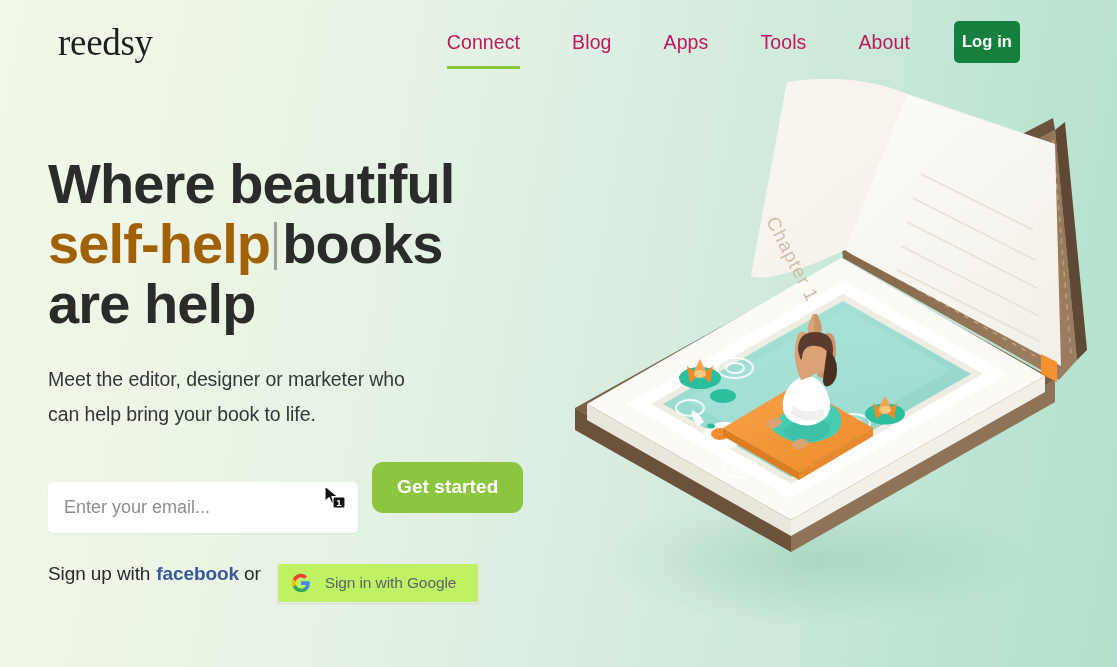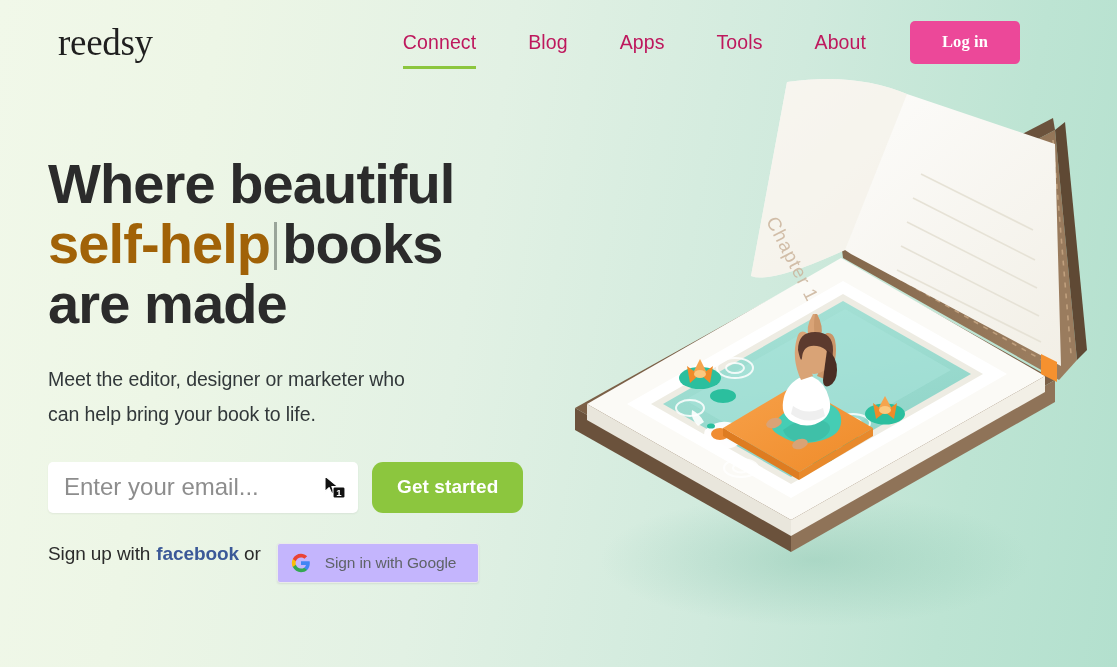--- a/index.html
+++ b/index.html
@@ -63,29 +63,29 @@
     content: "";
     position: absolute;
     left: 0; right: 26px;
     bottom: -9px;
     height: 3px;
     background: #8cc63e;
   }
 
   .login-btn {
     margin-left: 18px;
-    background: #ec4899;
+    background: #15803d;
     color: #ffffff;
     font-size: 16.5px;
     font-weight: bold;
     border: none;
     border-radius: 5px;
-    padding: 11px 32px 12px;
-    cursor: pointer;
-    font-family: Liberation Serif, serif;
+    padding: 11px 8px 12px;
+    cursor: pointer;
+    font-family: Liberation Sans, sans-serif;
     letter-spacing: 0.1px;
     white-space: nowrap;
   }
 
   
   .hero-left {
     position: absolute;
     left: 48px;
     top: 156px;
     width: 530px;
@@ -135,26 +135,27 @@
     position: relative;
     width: 310px;
   }
 
   .email-input {
     width: 100%;
     height: 51px;
     border: none;
     border-radius: 5px;
     background: #ffffff;
-    font-size: 24px;
+    font-size: 18px;
     font-family: "Liberation Sans", sans-serif;
     color: #2b2b2b;
     padding: 0 42px 0 16px;
     outline: none;
     box-shadow: 0 1px 2px rgba(40,60,40,0.07);
+    margin-top: 20px;
   }
   .email-input::placeholder { color: #8d8d8d; }
 
   .cursor-badge {
     position: absolute;
     right: 12px;
     top: 50%;
     transform: translateY(-50%);
     width: 22px;
     height: 24px;
@@ -190,21 +191,21 @@
     font-weight: bold;
     cursor: pointer;
     white-space: nowrap;
   }
   .or-text { margin: 0 5px 0 5px; }
 
   .google-btn {
     display: inline-flex;
     align-items: center;
     gap: 14px;
-    background: #c4b5fd;
+    background: #bef264;
     border: 1px solid #eaeaea;
     border-radius: 3px;
     padding: 9px 22px 9px 13px;
     margin-left: 11px;
     cursor: pointer;
     box-shadow: 0 1px 2px rgba(40,60,40,0.10);
   }
   .google-btn .g-label {
     font-size: 15.5px;
     color: #5f6368;
@@ -262,21 +263,21 @@
     </div>
     <button class="login-btn">Log in</button>
   </nav>
 </header>
 
 <section class="hero-left">
 
   <h1 class="headline">
     <span class="line">Where beautiful</span>
     <span class="line"><span class="hl-green">self-help</span><span class="type-caret"></span><span>books</span></span>
-    <span class="line">are made</span>
+    <span class="line">are help</span>
   </h1>
 
   <p class="subhead">
     <span>Meet the editor, designer or marketer who</span><br>
     <span>can help bring your book to life.</span>
   </p>
 
   <form class="signup-form">
     <div class="email-wrap">
       <input class="email-input" type="text" placeholder="Enter your email..." style="">

